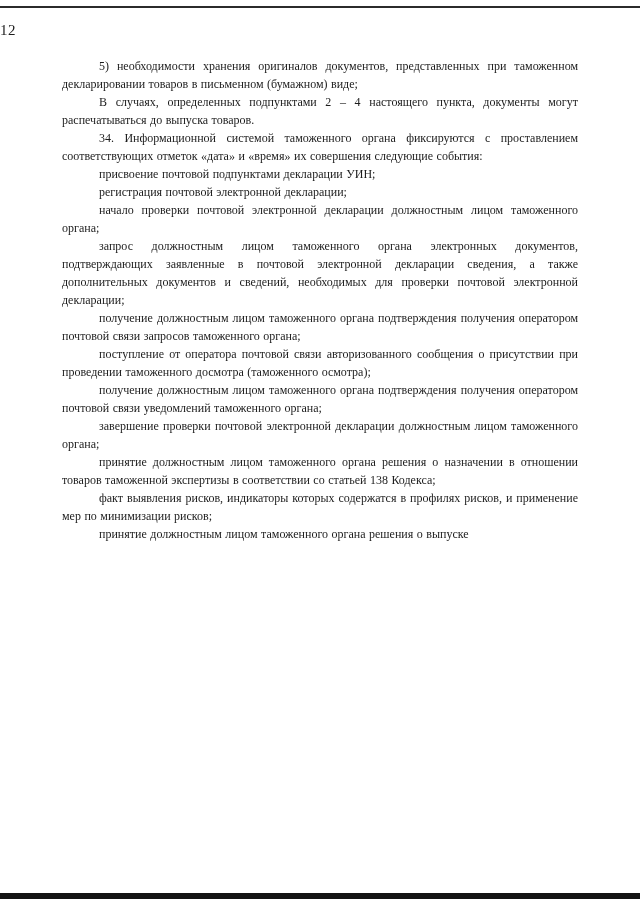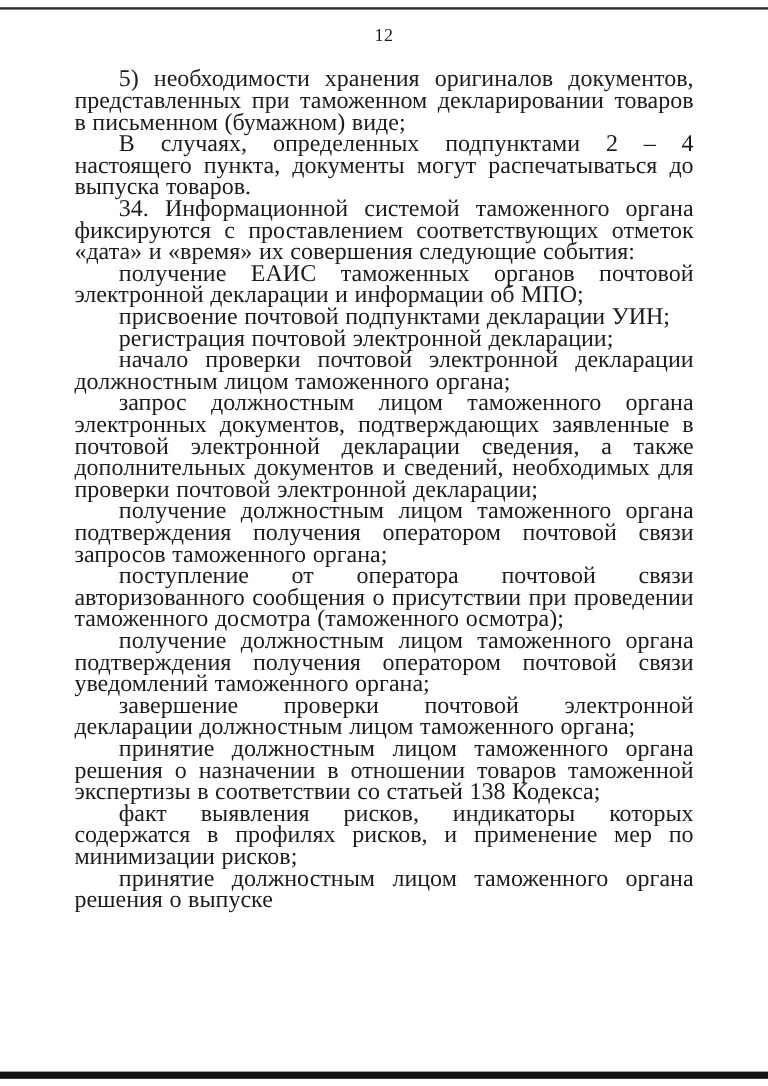--- a/index.html
+++ b/index.html
@@ -30,52 +30,51 @@
     left: 0;
     width: 640px;
     height: 6px;
     background: #141414;
   }
   .page-number {
     position: absolute;
     top: 22px;
     left: 0;
     width: 640px;
-    text-align: center;
+    text-align: left;
     font-size: 15px;
     letter-spacing: 0.5px;
   }
   .content {
     position: absolute;
     top: 57px;
     left: 62px;
     width: 516px;
   }
   .content p {
     margin: 0;
-    font-size: 20px;
+    font-size: 12px;
     line-height: 18px;
     text-align: justify;
     text-indent: 37px;
     word-spacing: 0.5px;
   }
 </style>
 </head>
 <body>
 
 <div class="page">
   <div class="rule-top"></div>
 
   <div class="page-number">12</div>
 
   <div class="content">
     <p>5) необходимости хранения оригиналов документов, представленных при таможенном декларировании товаров в письменном (бумажном) виде;</p>
     <p>В случаях, определенных подпунктами 2 – 4 настоящего пункта, документы могут распечатываться до выпуска товаров.</p>
     <p>34. Информационной системой таможенного органа фиксируются с проставлением соответствующих отметок «дата» и «время» их совершения следующие события:</p>
-    <p>получение ЕАИС таможенных органов почтовой электронной декларации и информации об МПО;</p>
     <p>присвоение почтовой подпунктами декларации УИН;</p>
     <p>регистрация почтовой электронной декларации;</p>
     <p>начало проверки почтовой электронной декларации должностным лицом таможенного органа;</p>
     <p>запрос должностным лицом таможенного органа электронных документов, подтверждающих заявленные в почтовой электронной декларации сведения, а также дополнительных документов и сведений, необходимых для проверки почтовой электронной декларации;</p>
     <p>получение должностным лицом таможенного органа подтверждения получения оператором почтовой связи запросов таможенного органа;</p>
     <p>поступление от оператора почтовой связи авторизованного сообщения о присутствии при проведении таможенного досмотра (таможенного осмотра);</p>
     <p>получение должностным лицом таможенного органа подтверждения получения оператором почтовой связи уведомлений таможенного органа;</p>
     <p>завершение проверки почтовой электронной декларации должностным лицом таможенного органа;</p>
     <p>принятие должностным лицом таможенного органа решения о назначении в отношении товаров таможенной экспертизы в соответствии со статьей 138 Кодекса;</p>
     <p>факт выявления рисков, индикаторы которых содержатся в профилях рисков, и применение мер по минимизации рисков;</p>

